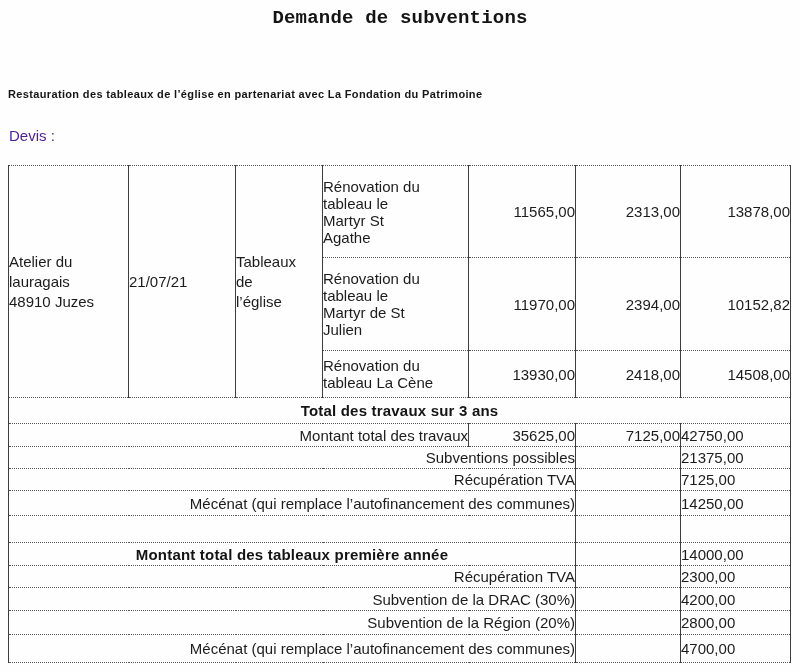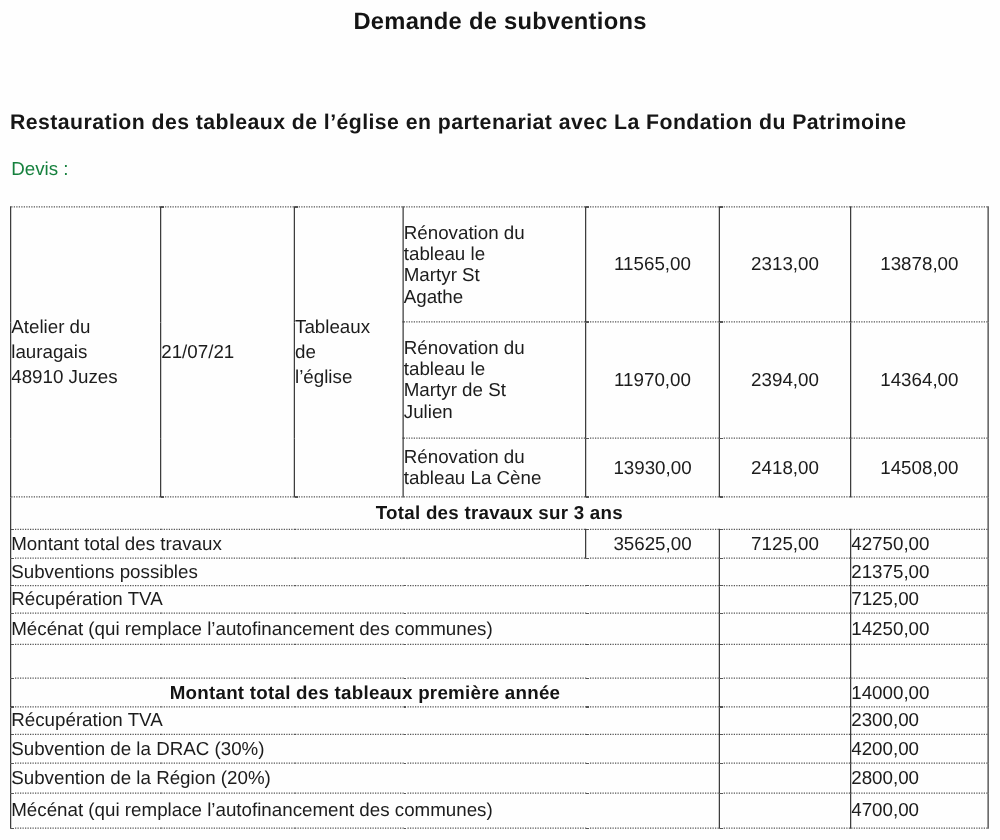--- a/index.html
+++ b/index.html
@@ -17,35 +17,36 @@
     background: #fefefe;
   }
   .doc-title {
     margin: 0;
     padding-top: 7px;
     text-align: center;
     font-size: 19px;
     font-weight: bold;
     letter-spacing: 0.2px;
     color: #141414;
+    font-family: Liberation Mono, monospace;
   }
   .doc-subtitle {
     position: absolute;
     left: 8px; top: 88px;
-    font-size: 17px;
+    font-size: 11px;
     font-weight: bold;
     letter-spacing: 0.35px;
     color: #161616;
     white-space: nowrap;
   }
   .devis-label {
     position: absolute;
     left: 9px; top: 127px;
     font-size: 15px;
-    color: #15803d;
+    color: #4c1d95;
   }
   table.subsidy {
     position: absolute;
     left: 8px; top: 165px;
     width: 782px;
     border-collapse: collapse;
     table-layout: fixed;
     font-size: 15px;
     color: #1c1c1c;
   }
@@ -54,23 +55,23 @@
     border-bottom: 1px dotted #565656;
     border-left: 1px solid #3d3d3d;
     border-right: 1px solid #3d3d3d;
     padding: 0;
     vertical-align: middle;
     overflow: hidden;
   }
   .preline { white-space: pre-line; line-height: 20px; }
   .cell-pad { padding: 2px 4px 2px 8px; }
   .desc { padding: 4px 2px 4px 8px; line-height: 17px; white-space: pre-line; }
-  .num { text-align: center; padding-right: 9px; }
+  .num { text-align: right; padding-right: 9px; }
   .num-tight { text-align: left; padding-right: 5px; }
-  .lbl { padding-left: 7px; padding-right: 4px; }
+  .lbl { padding-left: 7px; padding-right: 4px; text-align: right; }
   .hdr-bold { font-weight: bold; text-align: center; letter-spacing: 0.2px; color: #141414; margin-top: 20px; }
 </style>
 </head>
 <body>
 
 <div class="page">
 
   <h1 class="doc-title">Demande de subventions</h1>
 
   <div class="doc-subtitle">Restauration des tableaux de l’église en partenariat avec La Fondation du Patrimoine</div>
@@ -105,21 +106,21 @@
         <td class="num">2313,00</td>
         <td class="num">13878,00</td>
       </tr>
       <tr style="height:93px">
         <td class="desc">Rénovation du
 tableau le
 Martyr de St
 Julien</td>
         <td class="num">11970,00</td>
         <td class="num">2394,00</td>
-        <td class="num">14364,00</td>
+        <td class="num">10152,82</td>
       </tr>
       <tr style="height:47px">
         <td class="desc">Rénovation du
 tableau La Cène</td>
         <td class="num">13930,00</td>
         <td class="num">2418,00</td>
         <td class="num">14508,00</td>
       </tr>
 
       <tr style="height:26px">

